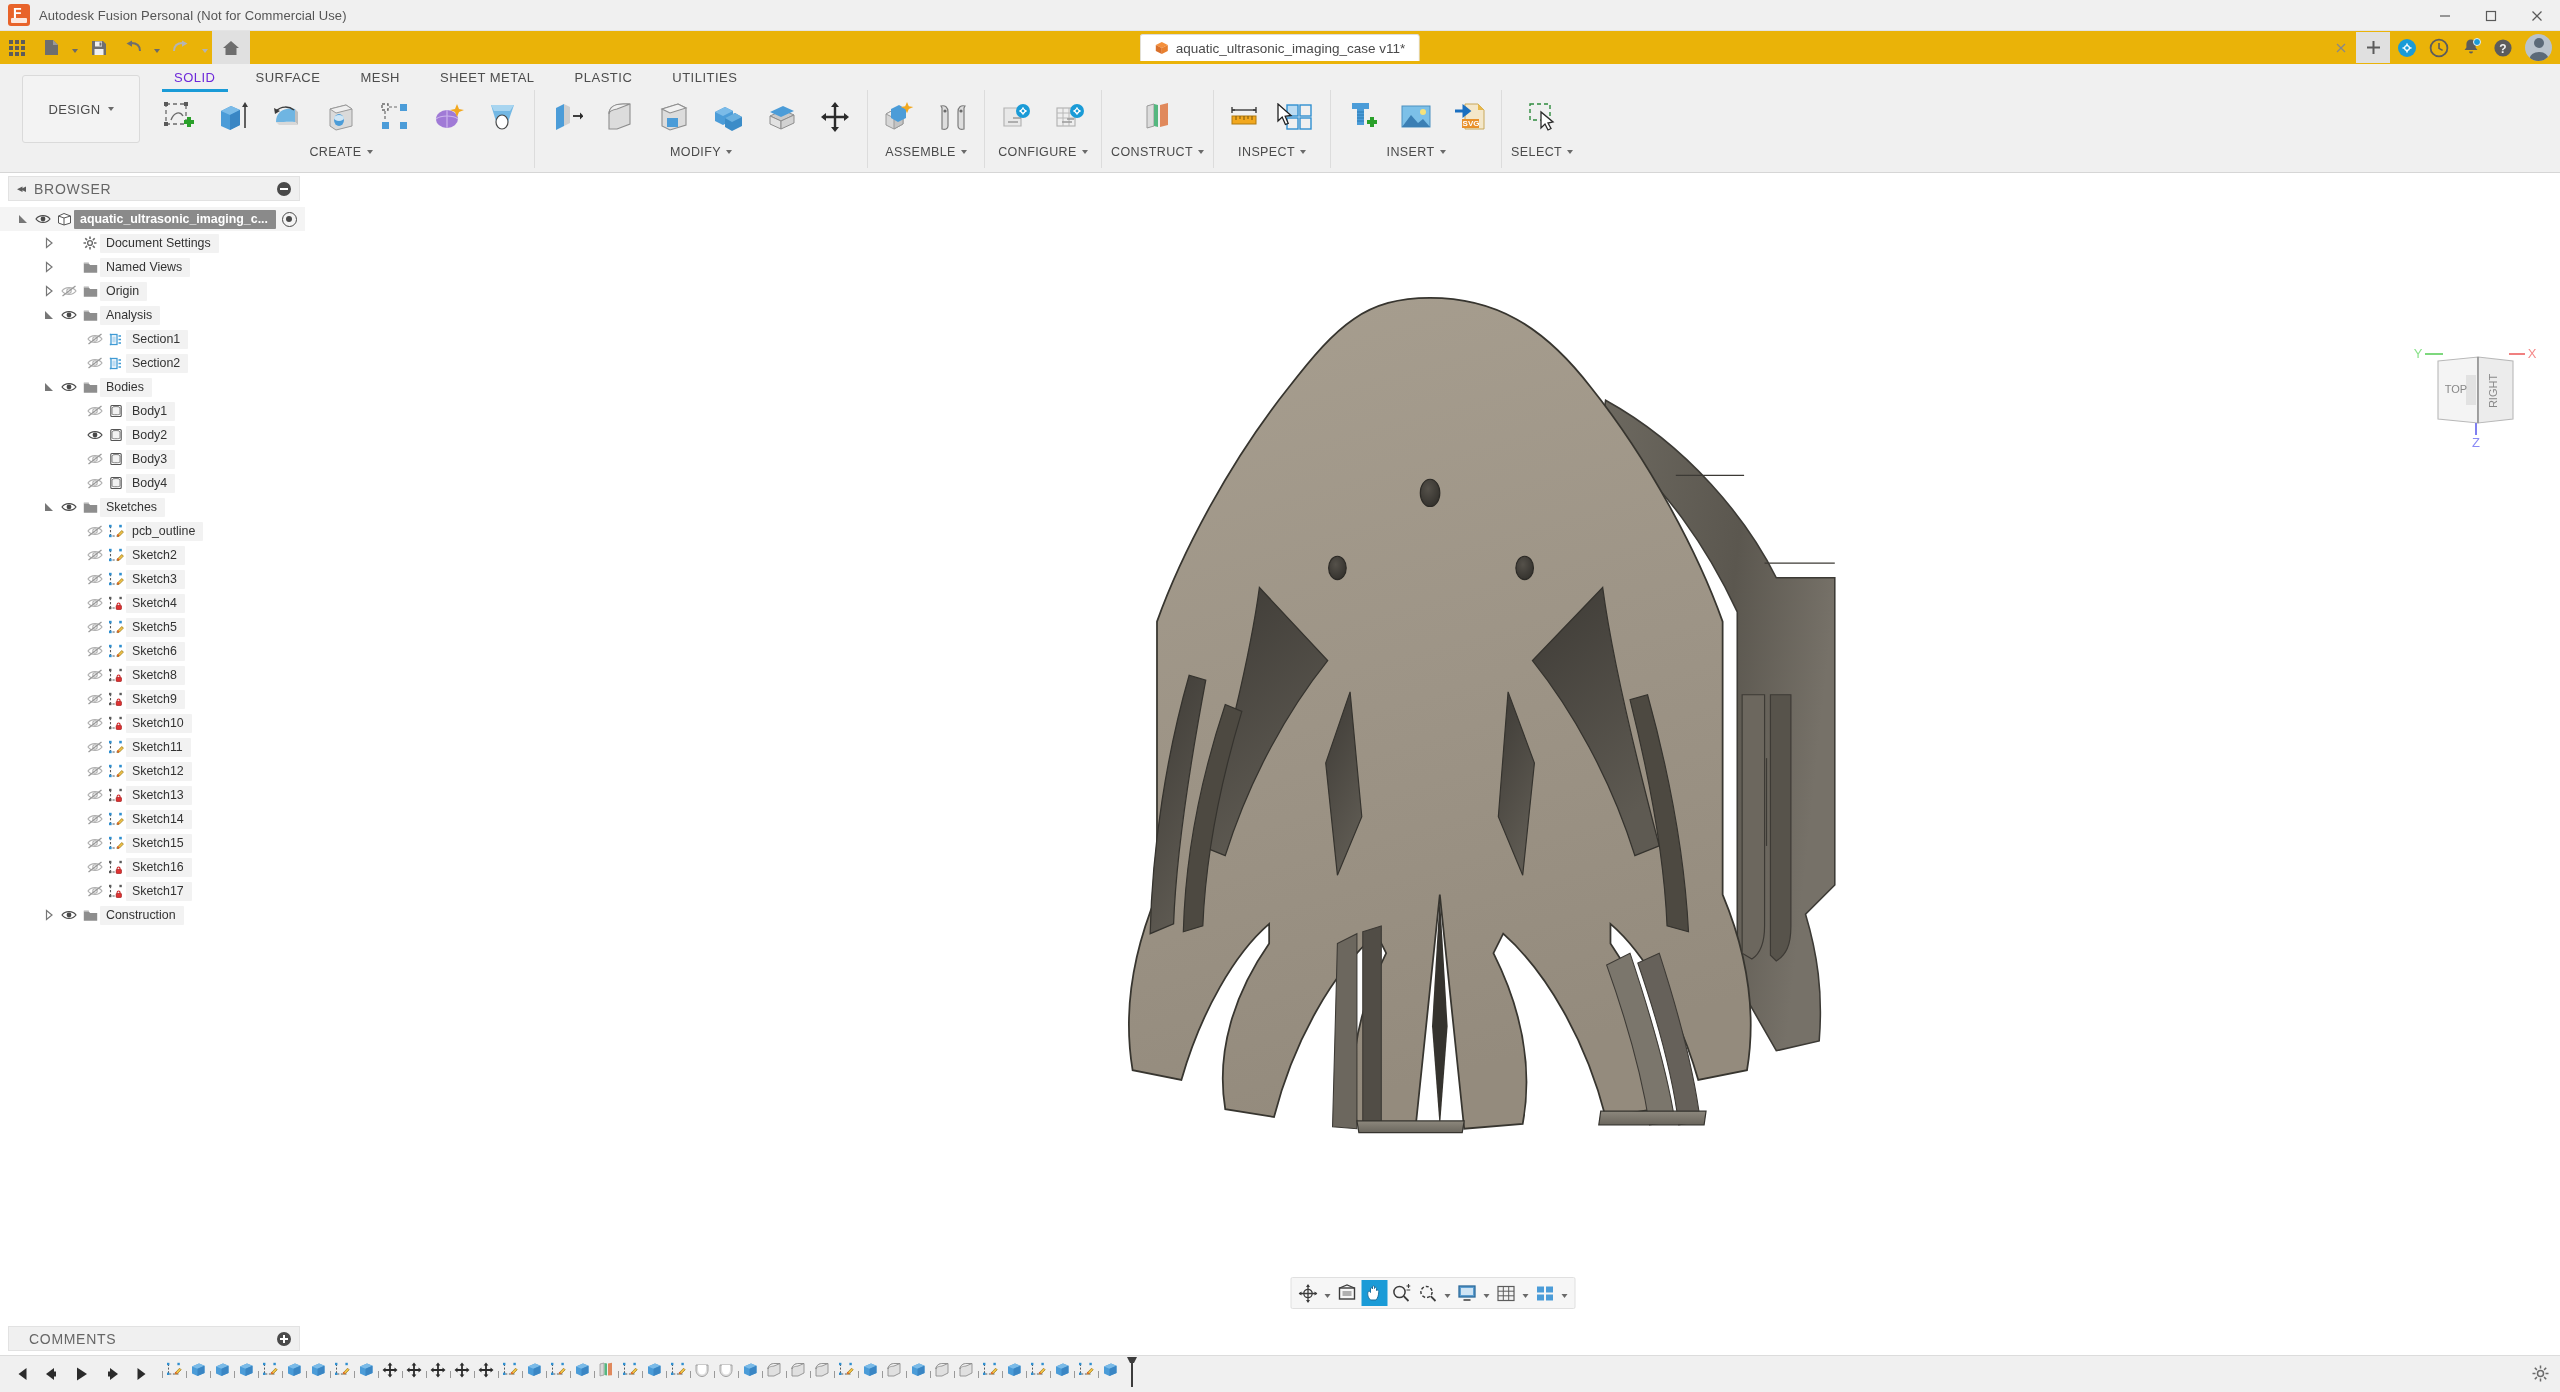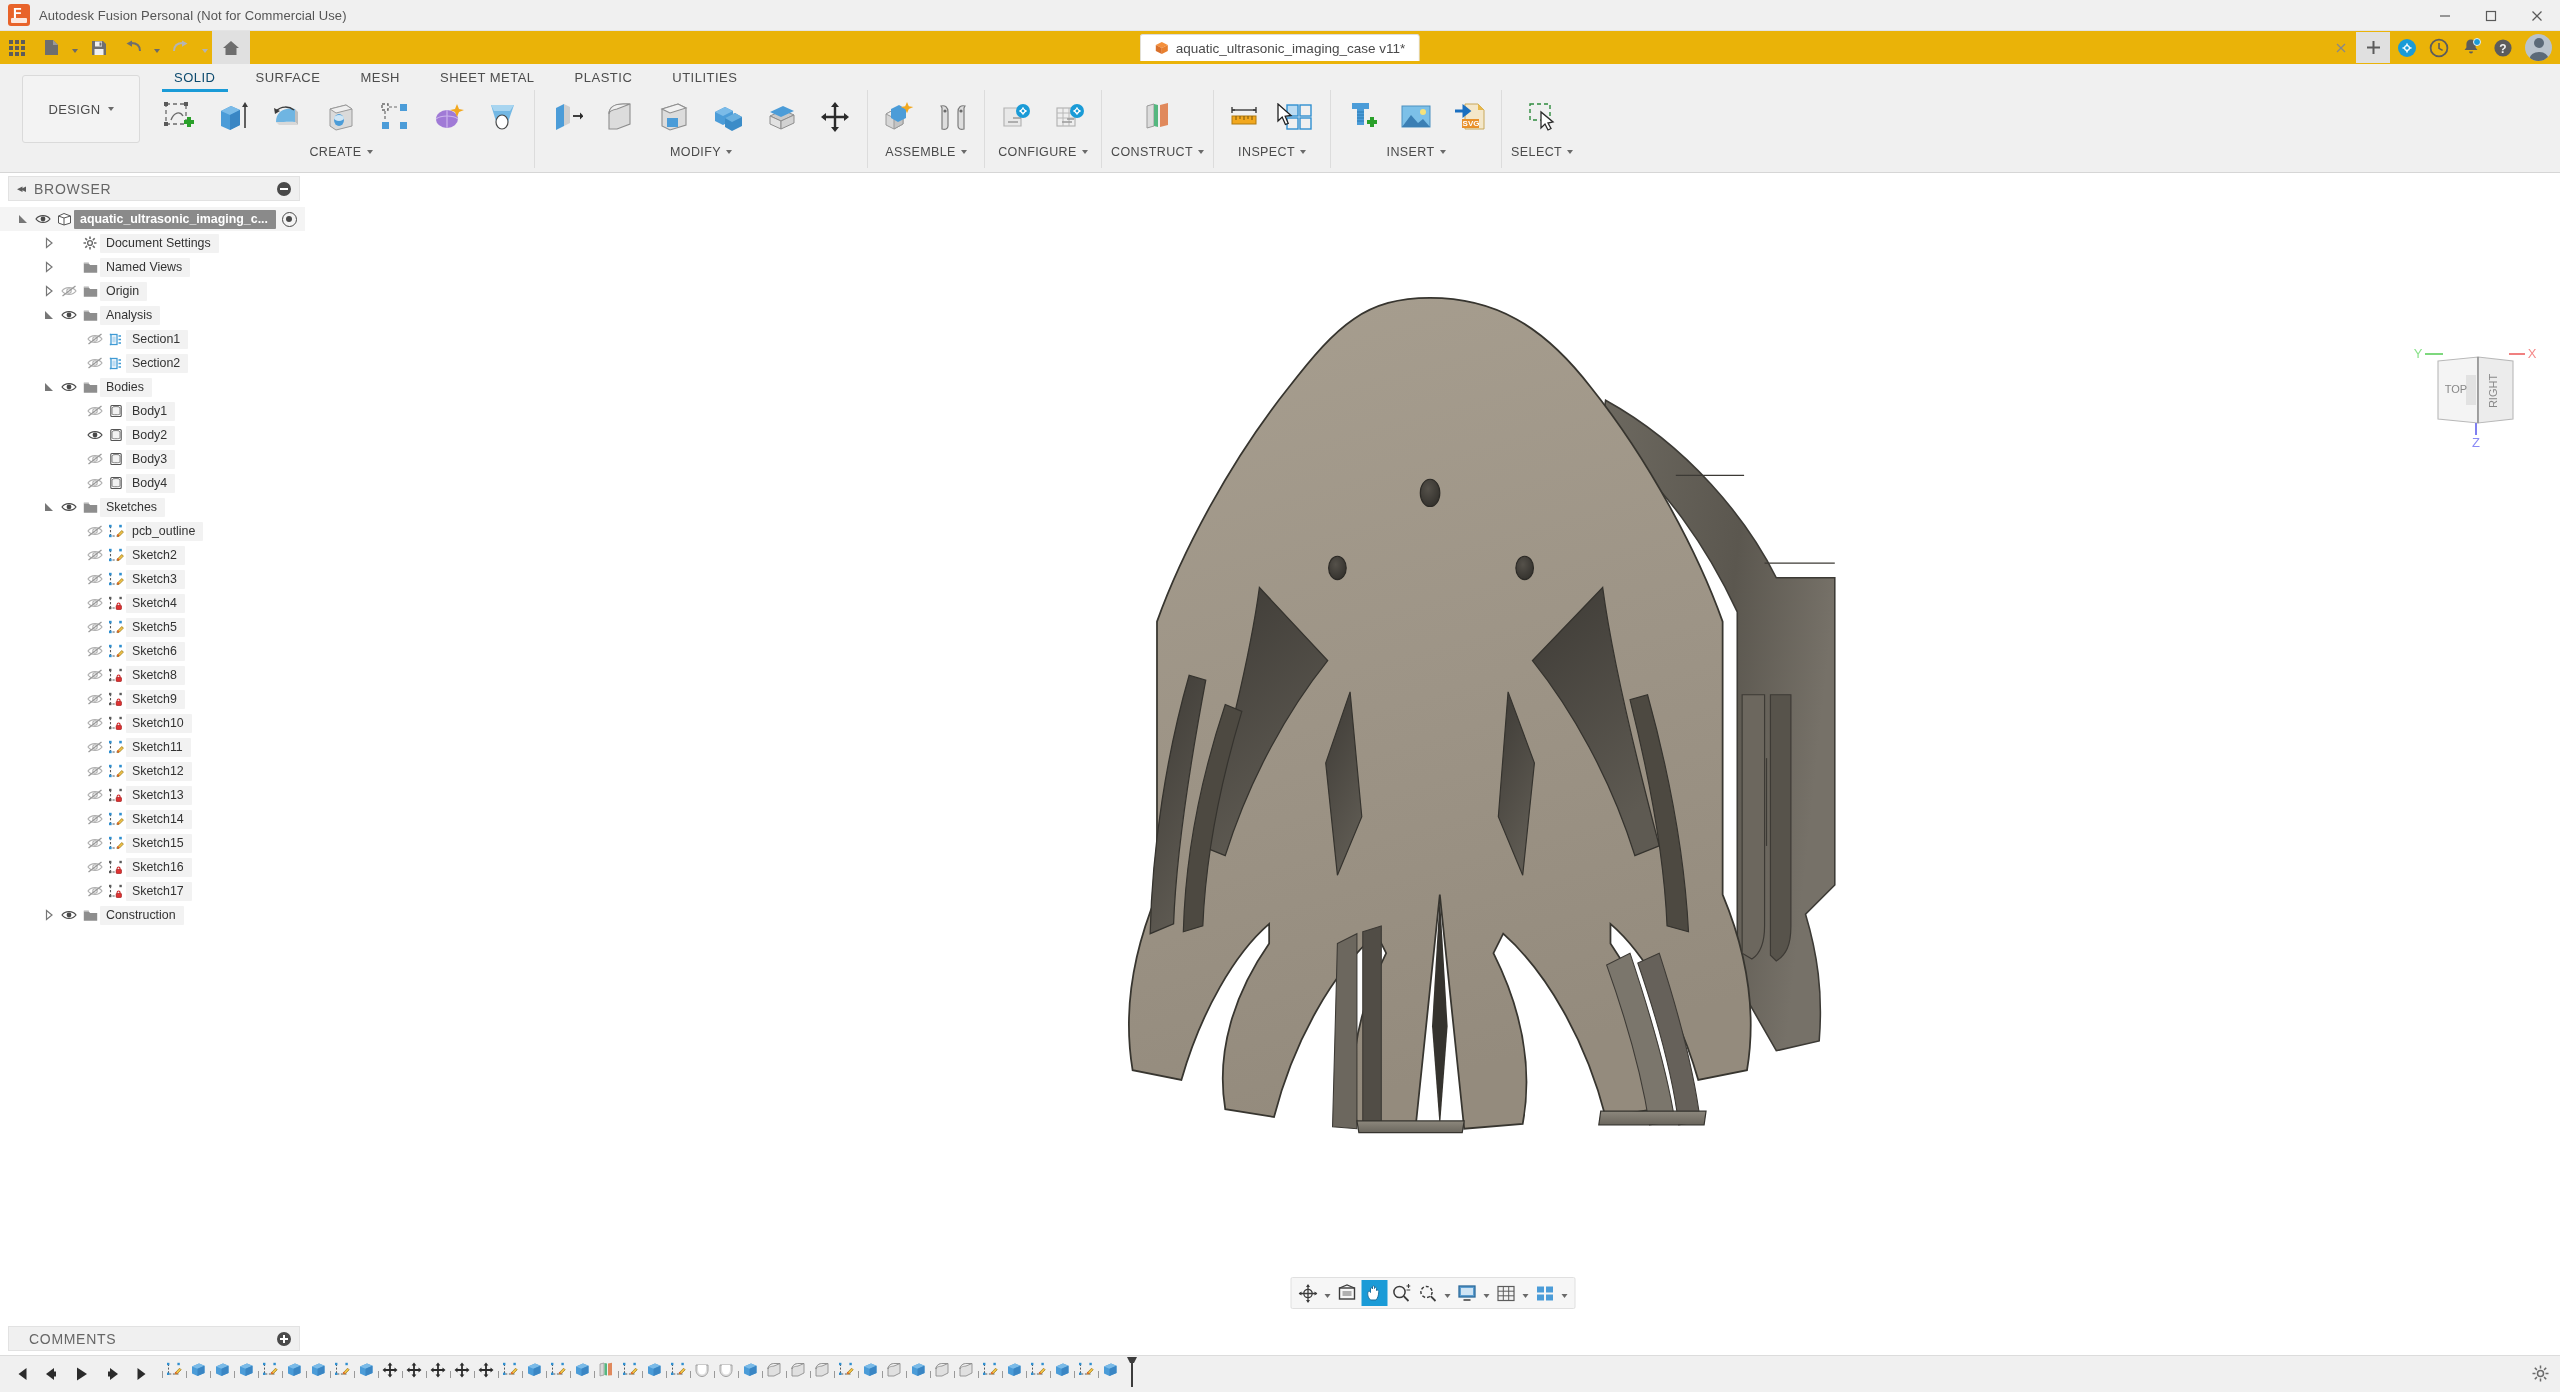--- a/index.html
+++ b/index.html
@@ -70,21 +70,21 @@
   .ribbon { background: #f0f0f0; flex: 0 0 109px; position: relative;
     border-bottom: 1px solid #d6d6d6; display: flex; }
   .wsbox { width: 118px; margin: 11px 0 0 22px; height: 68px; border: 1px solid #dadada;
     border-radius: 3px; background: #f3f3f3; display: flex; align-items: center;
     justify-content: center; gap: 7px; flex: 0 0 118px; }
   .wsbox span { font-size: 13px; color: #4a4a4a; letter-spacing: .4px; }
   .ribbon-main { flex: 1; display: flex; flex-direction: column; min-width: 0; }
   .tabrow { height: 26px; display: flex; align-items: flex-end; padding-left: 14px; gap: 0; }
   .rtab { height: 26px; padding: 0 20px; font-size: 13px; color: #4d4d4d; letter-spacing: .5px;
     display: flex; align-items: center; position: relative; }
-  .rtab.active { color: #0c4a6e; justify-content: center; }
+  .rtab.active { color: #6d28d9; justify-content: center; }
   .rtab.active::after { content: ""; position: absolute; left: 8px; right: 8px; bottom: -2px;
     height: 3px; background: #1a9bd7; }
   .panels { display: flex; align-items: flex-start; flex: 1; padding-left: 8px; }
   .panel { display: flex; flex-direction: column; align-items: center; position: relative;
     padding: 0 9px; height: 78px; }
   .panel + .panel { border-left: 1px solid #dcdcdc; }
   .panel-icons { display: flex; align-items: flex-start; gap: 10px; height: 54px; padding-top: 3px; }
   .tool { width: 44px; height: 48px; display: flex; align-items: center; justify-content: center;
     position: relative; }
   .tool svg { display: block; }

